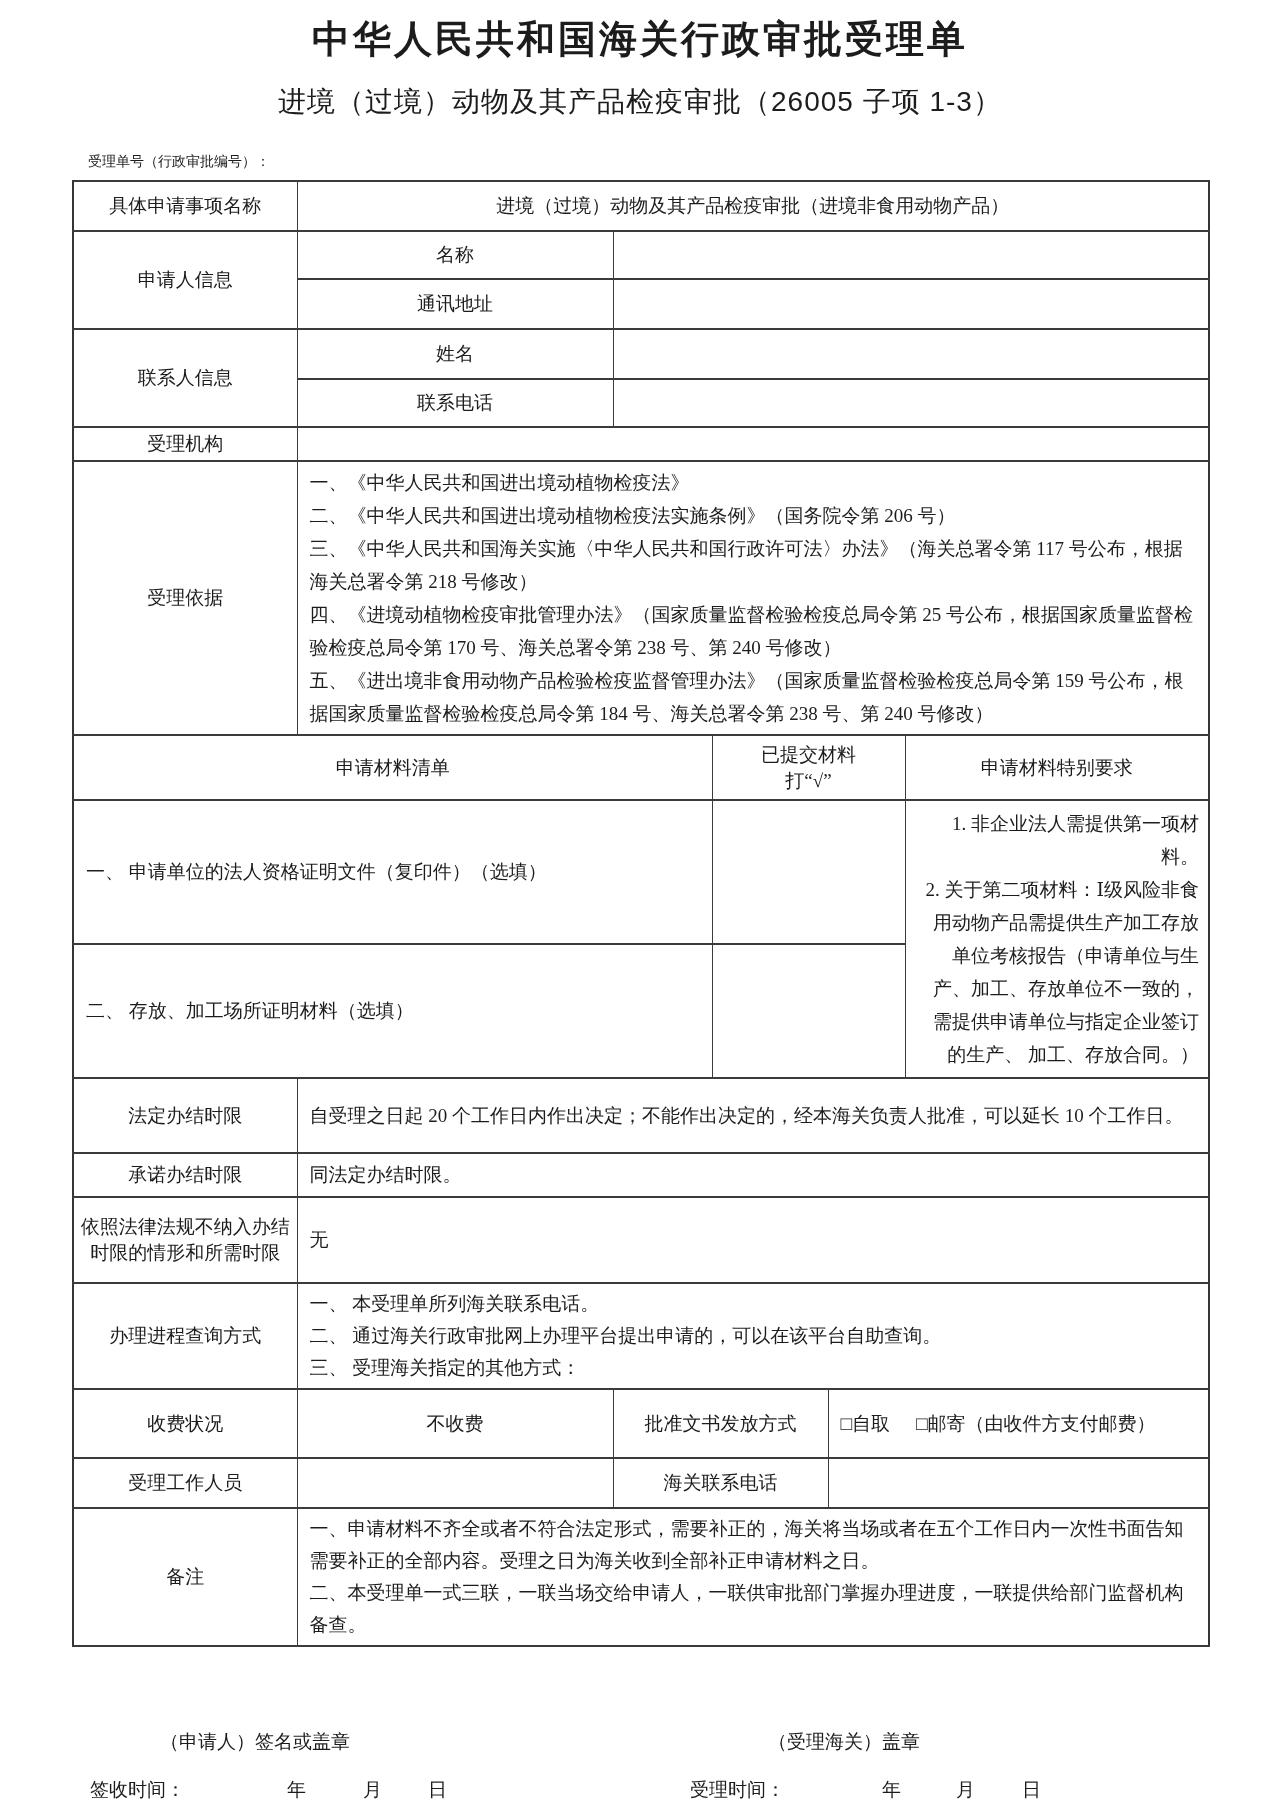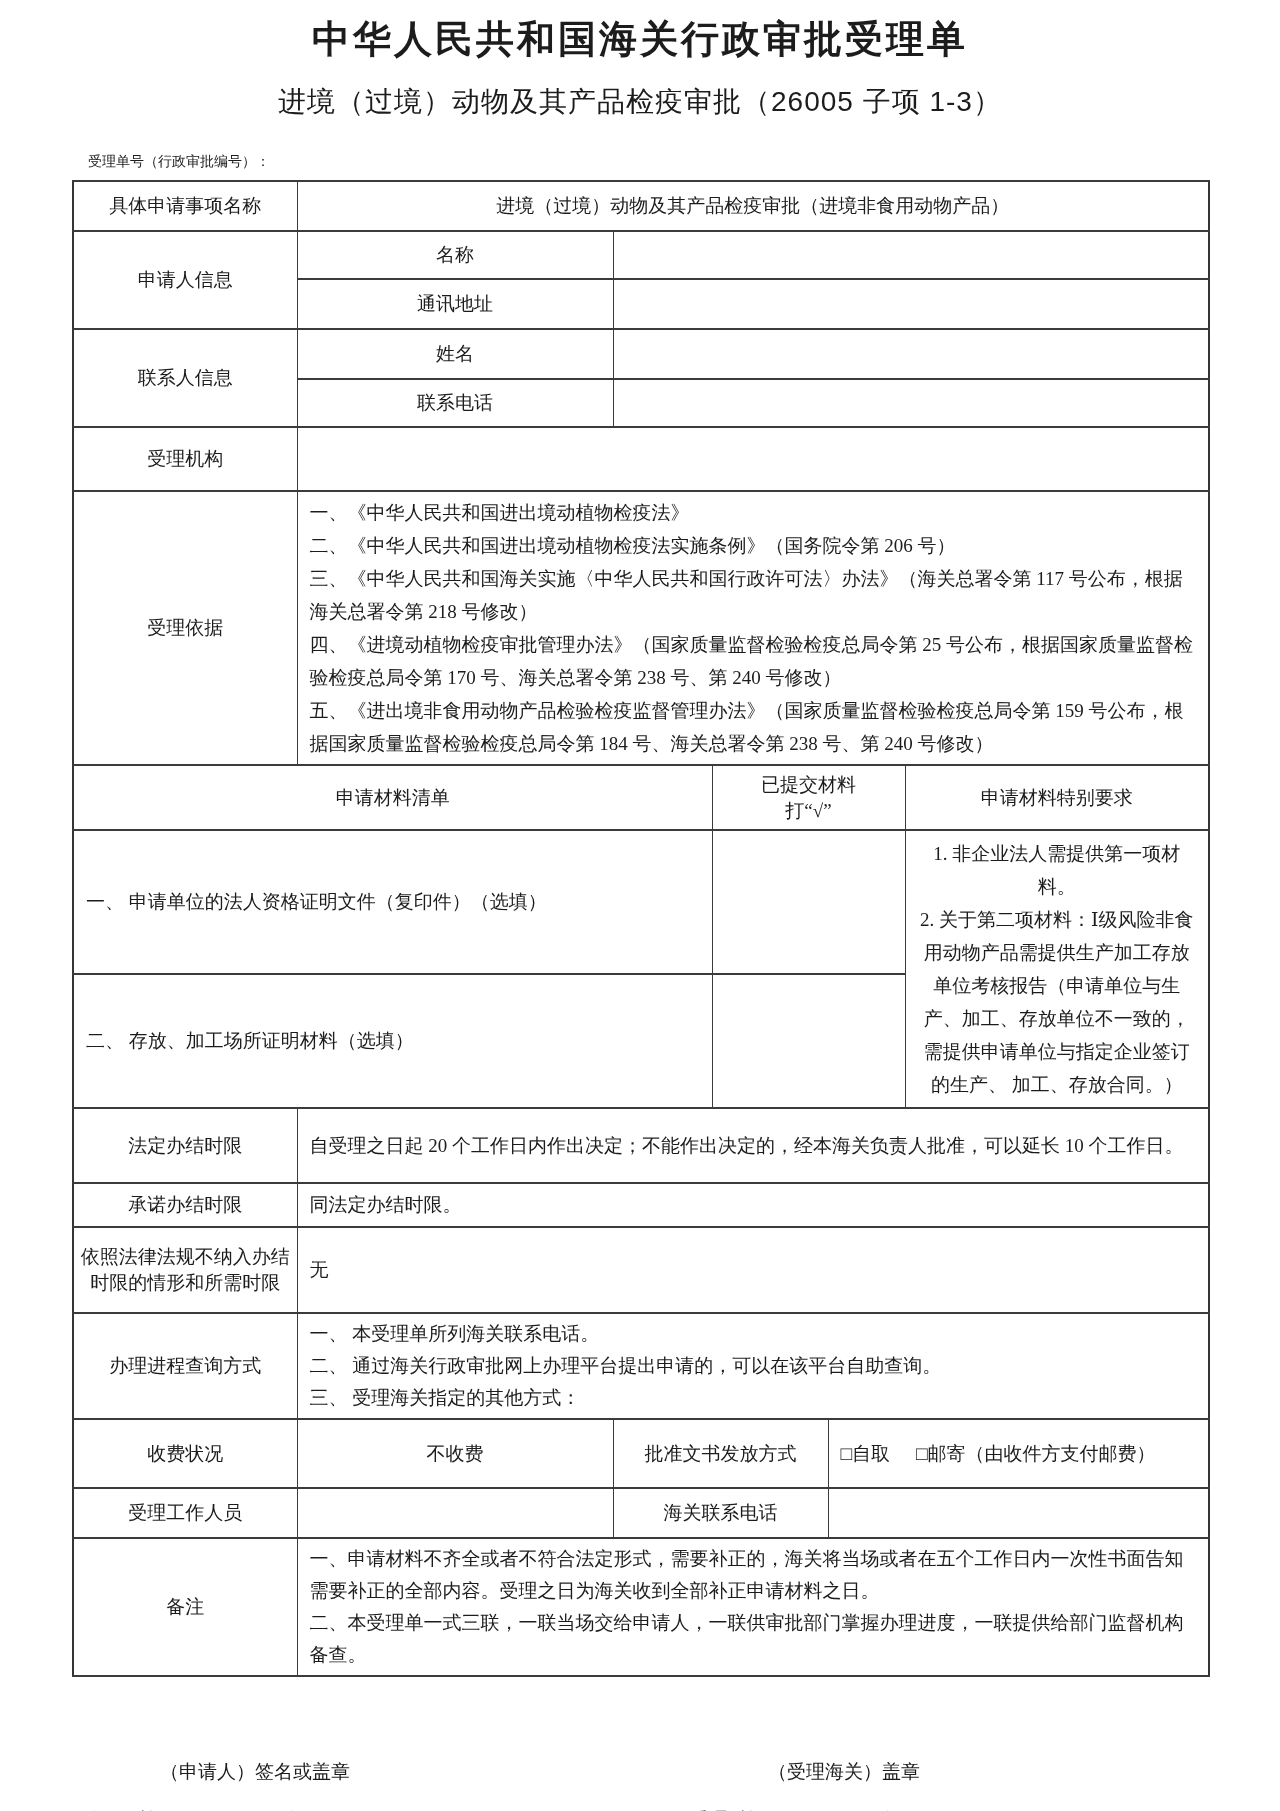--- a/index.html
+++ b/index.html
@@ -47,25 +47,25 @@
     border-bottom-width:2px;
     font-size:19px;
     vertical-align:middle;
     word-break:break-all;
     overflow:hidden;
   }
   td.lbl{text-align:center;padding:2px 4px;line-height:26px;}
   td.ctr{text-align:center;padding:2px 10px;}
   td.lft{text-align:left;padding:4px 12px;line-height:32px;}
   td.legal{text-align:left;line-height:33px;padding:4px 12px;}
-  td.special{text-align:center;line-height:33px;padding:6px 9px;vertical-align:top;}
+  td.special{text-align:right;line-height:33px;padding:6px 9px;vertical-align:top;}
   td.fill{padding:2px 10px;}
   .small-lbl{font-size:15px;line-height:23px;}
   tr.rA{height:50px;}  tr.rB1{height:48px;} tr.rB2{height:50px;}
-  tr.rC1{height:50px;} tr.rC2{height:48px;} tr.rD{height:64px;}
+  tr.rC1{height:50px;} tr.rC2{height:48px;} tr.rD{height:34px;}
   tr.rE{height:270px;} tr.rF{height:65px;}  tr.rG{height:137px;}
   tr.rH{height:128px;} tr.rI{height:75px;}  tr.rJ{height:44px;}
   tr.rK{height:86px;}  tr.rL{height:100px;} tr.rM{height:69px;}
   tr.rN{height:50px;}  tr.rO{height:130px;}
   .hdr2line{line-height:32px;}
   .opt{white-space:nowrap;}
   .opt + .opt{margin-left:26px;}
   .footer{position:relative;width:1280px;}
   .footer span{position:absolute;font-size:19px;white-space:nowrap;}
   .sig-row{height:26px;margin-top:82px;}

